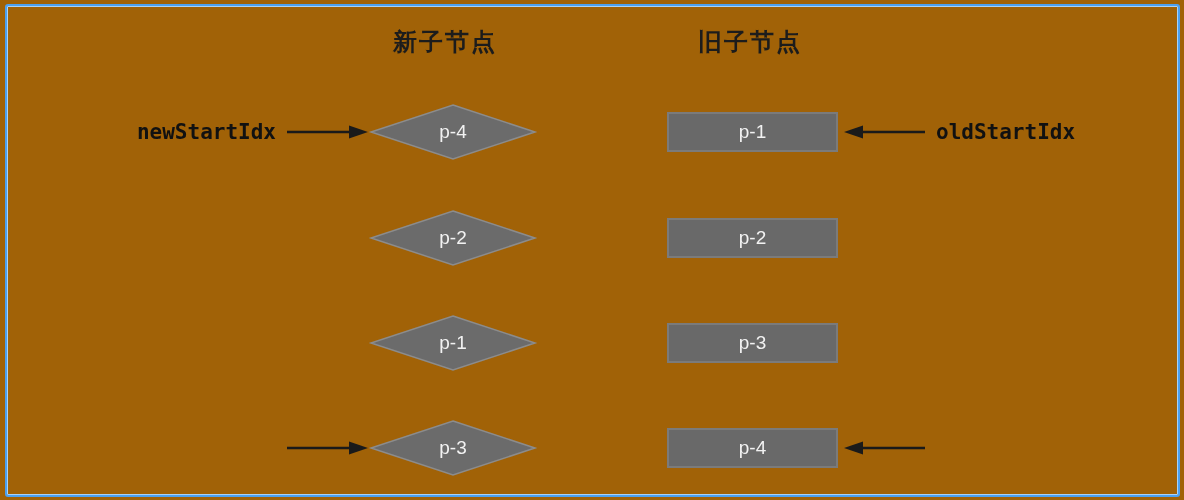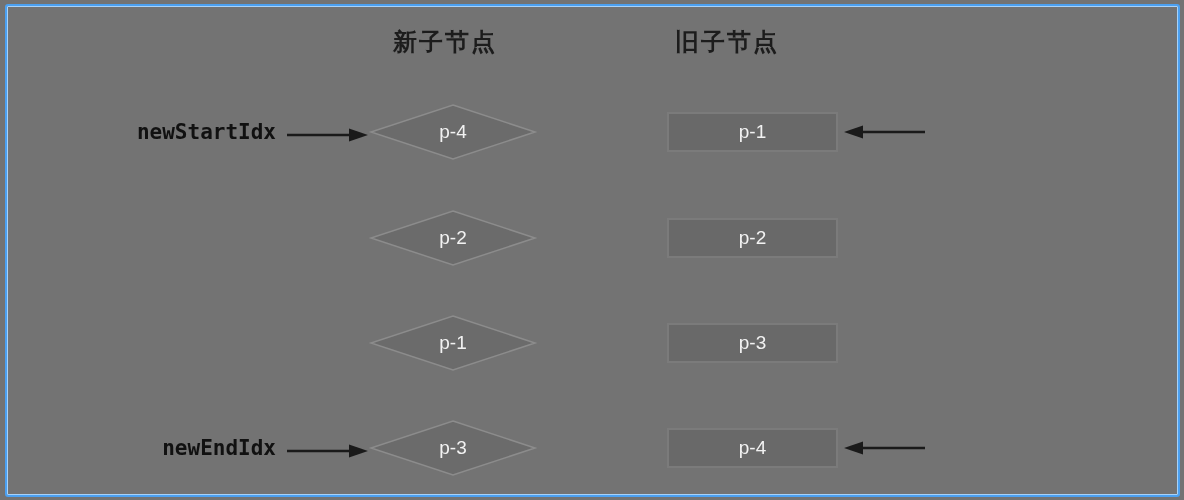--- a/index.html
+++ b/index.html
@@ -1,20 +1,20 @@
 <!DOCTYPE html>
 <html><head>
 <meta charset="utf-8">
 <style>
   html, body { margin: 0; padding: 0; background: #ffffff; }
   .canvas {
     position: relative;
     width: 1184px;
     height: 500px;
-    background: #737373;
+    background: #a16207;
     font-family: "Liberation Sans", sans-serif;
     overflow: hidden;
   }
   .frame {
     position: absolute;
     left: 5px; top: 4px; right: 4px; bottom: 3px;
     border: 2px solid #4BA0F0;
     border-radius: 3px;
     box-shadow: inset 0 0 0 1px #a8d2f8;
   }
@@ -23,21 +23,21 @@
     top: 26px;
     width: 150px;
     text-align: center;
     font-size: 24px;
     font-weight: 600;
     letter-spacing: 2px;
     color: #1c1c1c;
     font-family: "Liberation Sans", sans-serif;
   }
   .title-new { left: 370px; }
-  .title-old { left: 652px; }
+  .title-old { left: 652px; text-align: right; }
 
   .diamond {
     position: absolute;
     left: 368px;
     width: 170px;
     height: 58px;
   }
   .diamond svg { position: absolute; left: 0; top: 0; }
 
   .rectnode {
@@ -62,21 +62,21 @@
   }
 
   .pointer {
     position: absolute;
     display: flex;
     align-items: center;
     gap: 10px;
     transform: translateY(-50%);
     height: 24px;
   }
-  .pointer-left  { right: 814px; align-items: flex-end; }  
+  .pointer-left  { right: 814px; }  
   .pointer-right { left: 842px; }   
 
   .ptr-label {
     font-family: "DejaVu Sans Mono", "Liberation Mono", monospace;
     font-weight: 700;
     font-size: 21px;
     color: #111111;
     white-space: nowrap;
     line-height: 24px;
   }
@@ -131,32 +131,32 @@
   </div>
 
   <div class="pointer pointer-left" style="top:132px">
     <span class="ptr-label">newStartIdx</span>
     <svg class="arrow-svg" width="84" height="18" viewBox="0 0 84 18">
       <line x1="1" y1="9" x2="66" y2="9" stroke="#1a1a1a" stroke-width="2.6"></line>
       <polygon points="63,2.5 82,9 63,15.5" fill="#1a1a1a"></polygon>
     </svg>
   </div>
   <div class="pointer pointer-left" style="top:448px">
-    <span class="ptr-label">newEndIdx</span>
     <svg class="arrow-svg" width="84" height="18" viewBox="0 0 84 18">
       <line x1="1" y1="9" x2="66" y2="9" stroke="#1a1a1a" stroke-width="2.6"></line>
       <polygon points="63,2.5 82,9 63,15.5" fill="#1a1a1a"></polygon>
     </svg>
   </div>
 
   <div class="pointer pointer-right" style="top:132px">
     <svg class="arrow-svg" width="84" height="18" viewBox="0 0 84 18">
       <polygon points="21,2.5 2,9 21,15.5" fill="#1a1a1a"></polygon>
       <line x1="18" y1="9" x2="83" y2="9" stroke="#1a1a1a" stroke-width="2.6"></line>
     </svg>
+    <span class="ptr-label">oldStartIdx</span>
   </div>
   <div class="pointer pointer-right" style="top:448px">
     <svg class="arrow-svg" width="84" height="18" viewBox="0 0 84 18">
       <polygon points="21,2.5 2,9 21,15.5" fill="#1a1a1a"></polygon>
       <line x1="18" y1="9" x2="83" y2="9" stroke="#1a1a1a" stroke-width="2.6"></line>
     </svg>
   </div>
 
 </div>
 

